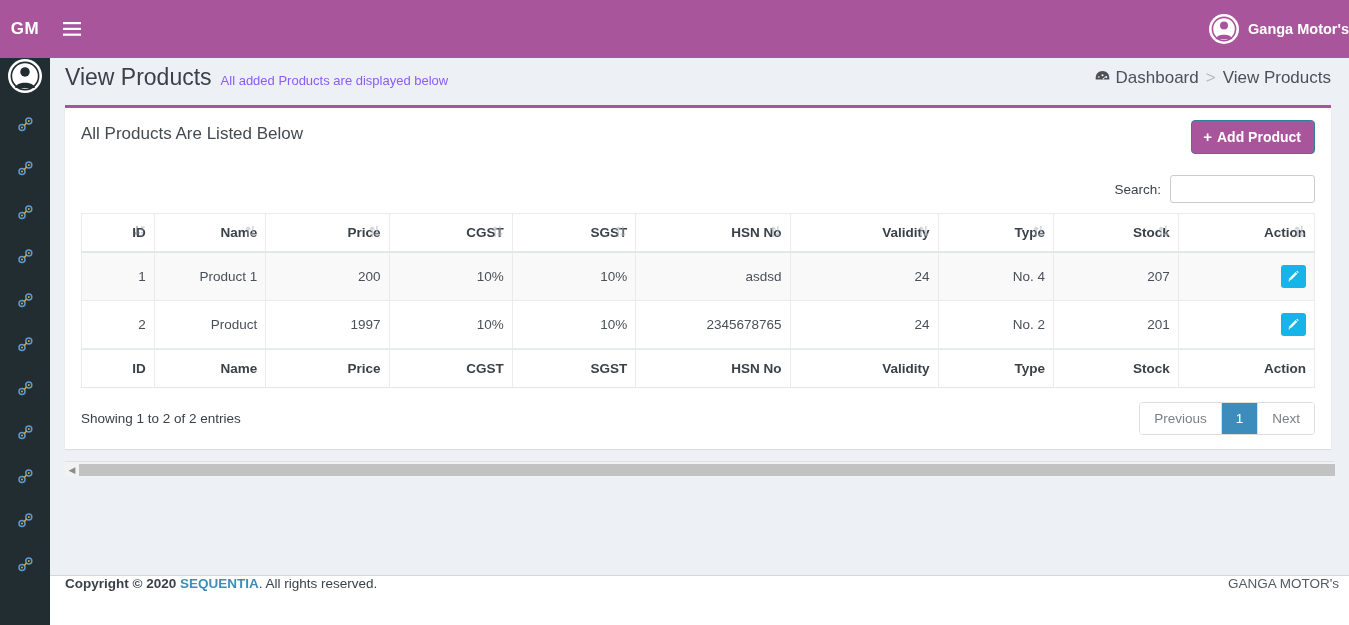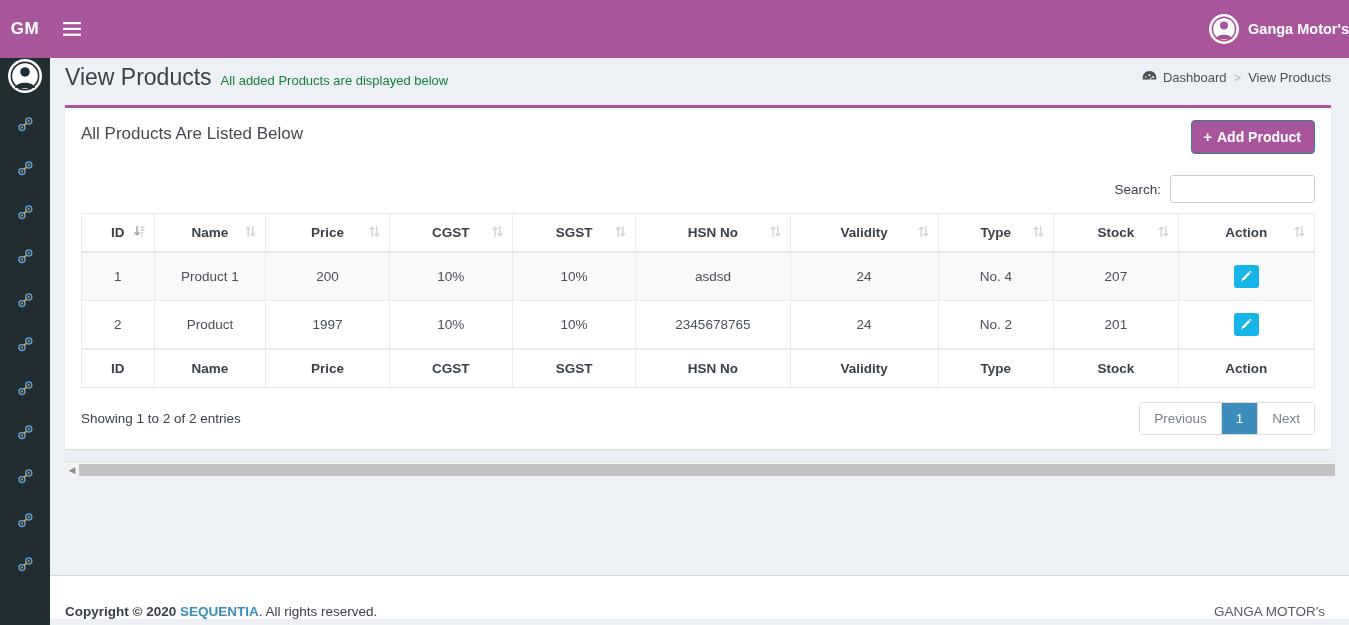--- a/index.html
+++ b/index.html
@@ -84,26 +84,26 @@
   .page-head {
     position: relative;
     height: 55px;
     padding: 0 18px 0 15px;
     display: flex; align-items: center;
   }
   .page-title {
     font-size: 23px; color: #3b4149; font-weight: normal;
   }
   .page-sub {
-    font-size: 13px; color: #15803d; margin-left: 9px; padding-top: 5px;
+    font-size: 13px; color: #8b5cf6; margin-left: 9px; padding-top: 5px;
   }
   .breadcrumb {
     margin-left: auto;
     display: flex; align-items: center;
-    font-size: 13px; color: #4b5159;
+    font-size: 17px; color: #4b5159;
     white-space: nowrap;
     overflow: hidden;
   }
   .crumb-link { color: #4b5159; text-decoration: none; cursor: pointer; }
   .crumb-sep { margin: 0 7px; color: #b4bac2; }
   .dash-icon { margin-right: 6px; display: inline-block; vertical-align: -2px; }
 
   
   .card {
     margin: 0 18px 0 15px;
@@ -171,21 +171,21 @@
 
   
   table.dt {
     width: 100%;
     border-collapse: collapse;
     table-layout: fixed;
   }
   table.dt th, table.dt td {
     border: 1px solid #e9ecef;
     font-size: 13.5px;
-    text-align: center;
+    text-align: right;
   }
   table.dt thead th, table.dt tfoot th {
     padding: 11px 8px;
     font-weight: bold;
     color: #3b4149;
     border-bottom-width: 2px;
     border-bottom-color: #e3e6ea;
     position: relative;
     cursor: pointer;
     white-space: nowrap;
@@ -257,25 +257,25 @@
     height: 12px;
     width: 1256px;
     background: #c2c2c2;
     cursor: pointer;
   }
   .hs-arrow.right { margin-left: auto; }
 
   
   .page-footer {
     position: absolute; left: 50px; top: 575px;
-    width: 1299px; height: 44px;
+    width: 1299px; height: 50px;
     background: #fff;
     border-top: 1px solid #d2d6de;
-    display: flex; align-items: flex-end;
-    padding: 0 24px 0 15px;
+    display: flex; align-items: flex-start;
+    padding: 0 10px 0 15px;
     font-size: 13.5px; color: #3b4149;
   }
   .foot-strong { font-weight: bold; }
   .foot-link { color: #3c8dbc; font-weight: bold; text-decoration: none; cursor: pointer; }
   .foot-right { margin-left: auto; color: #555b63; }
 </style>
 </head>
 <body>
 
 <div class="navbar">

